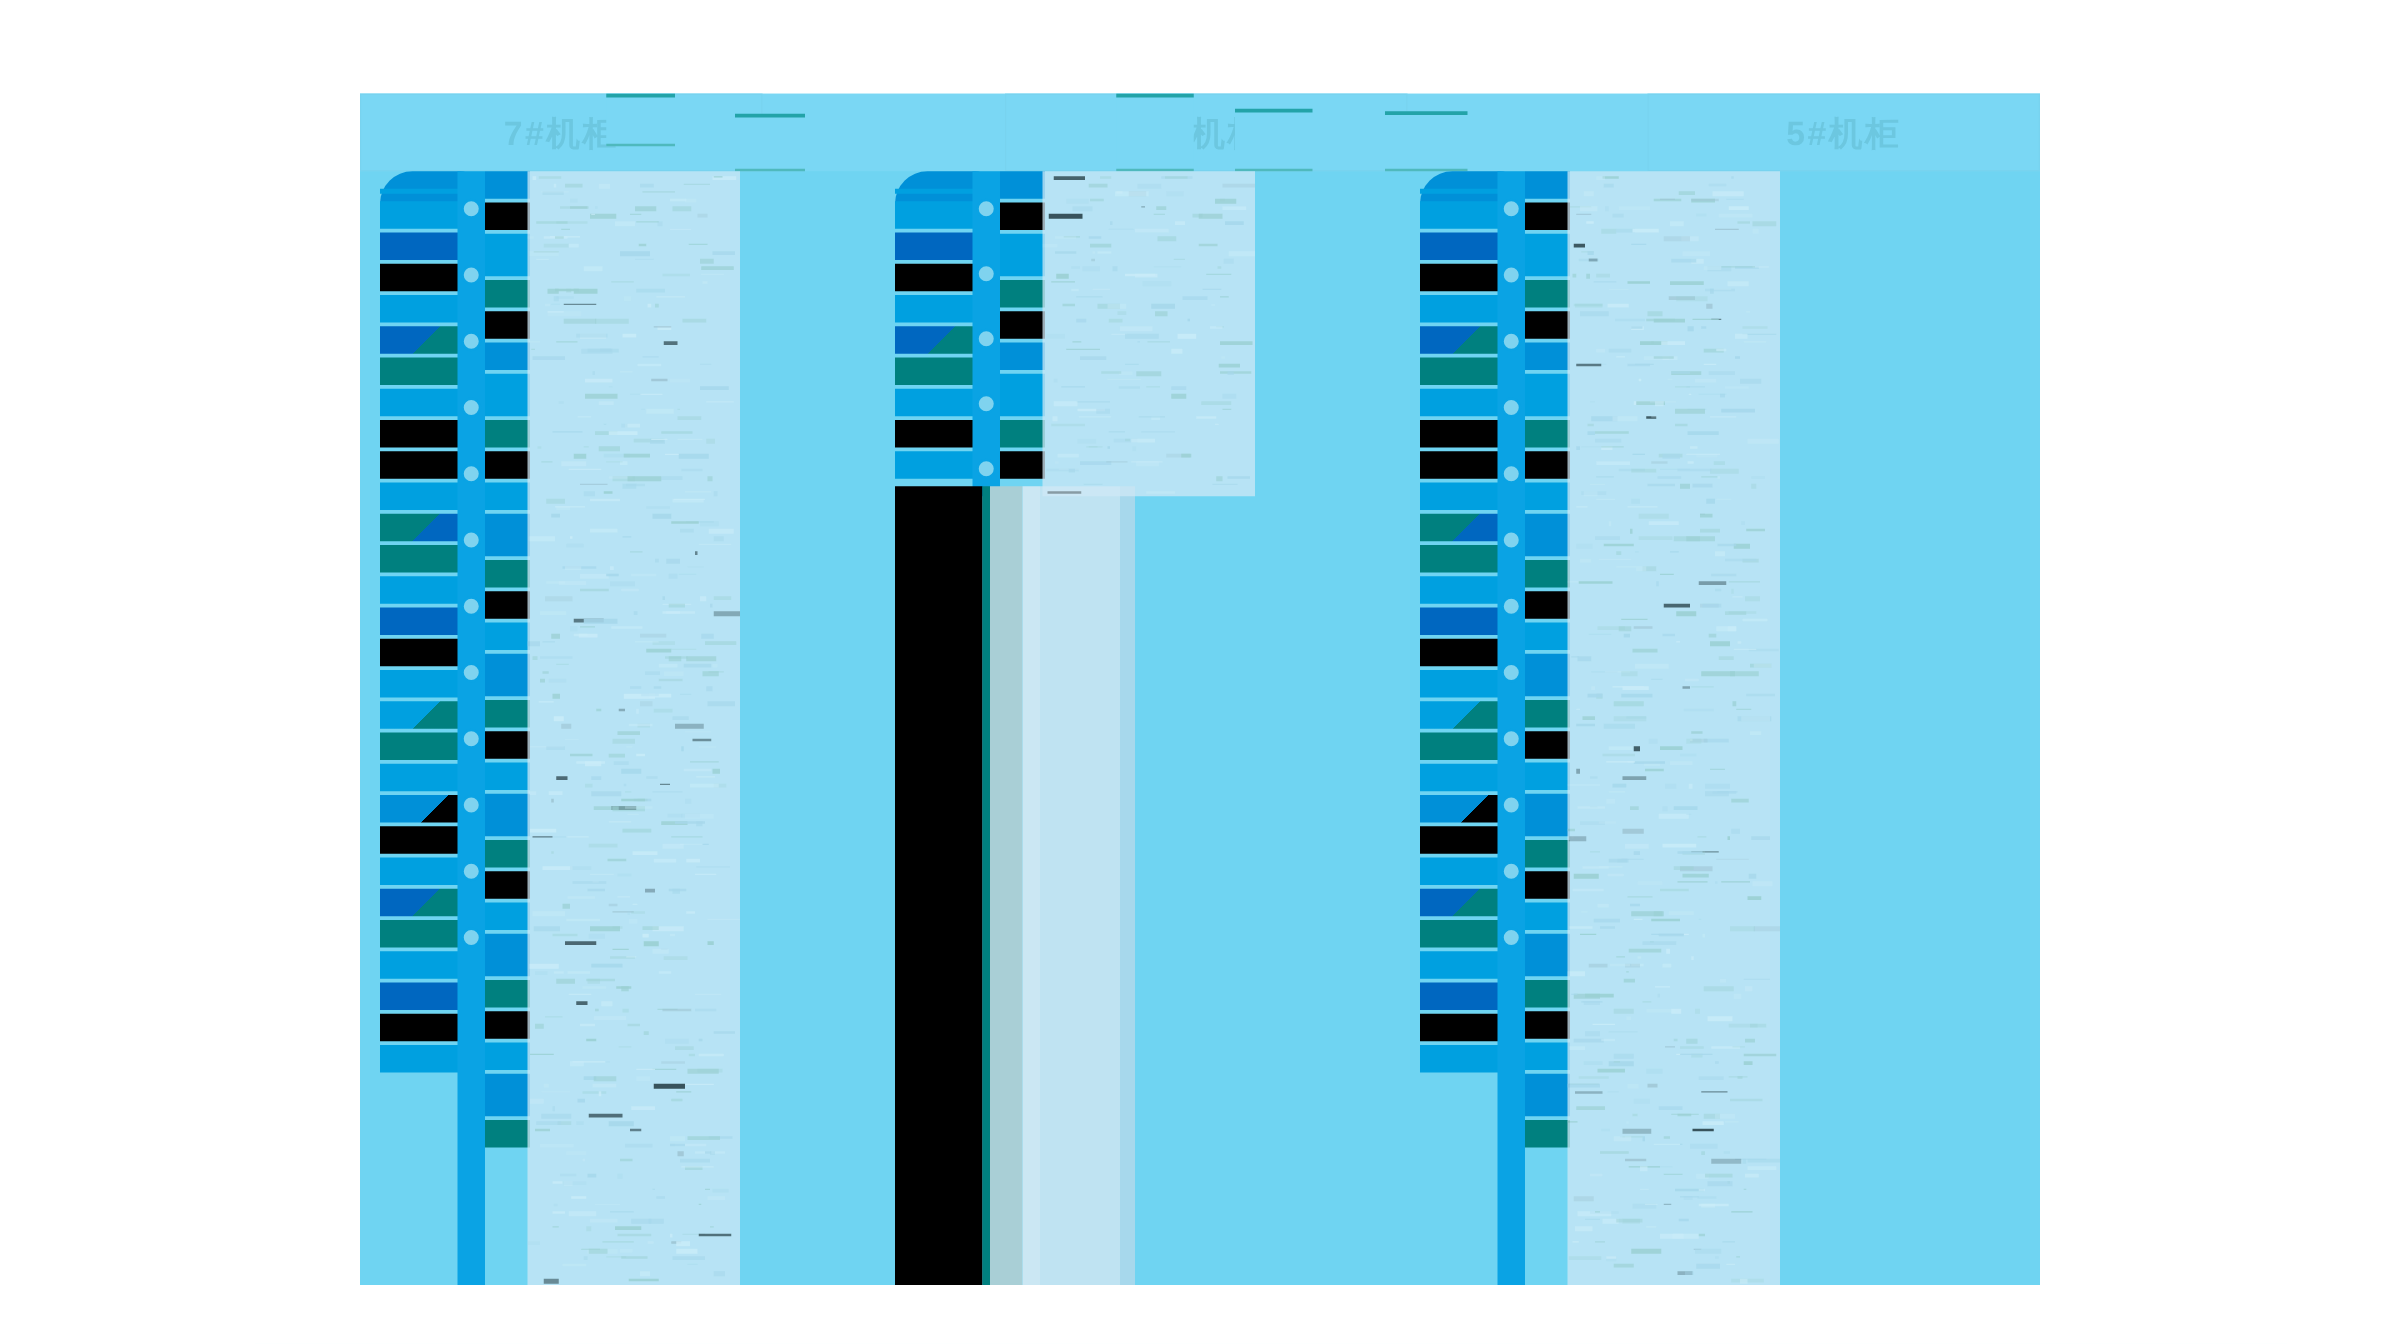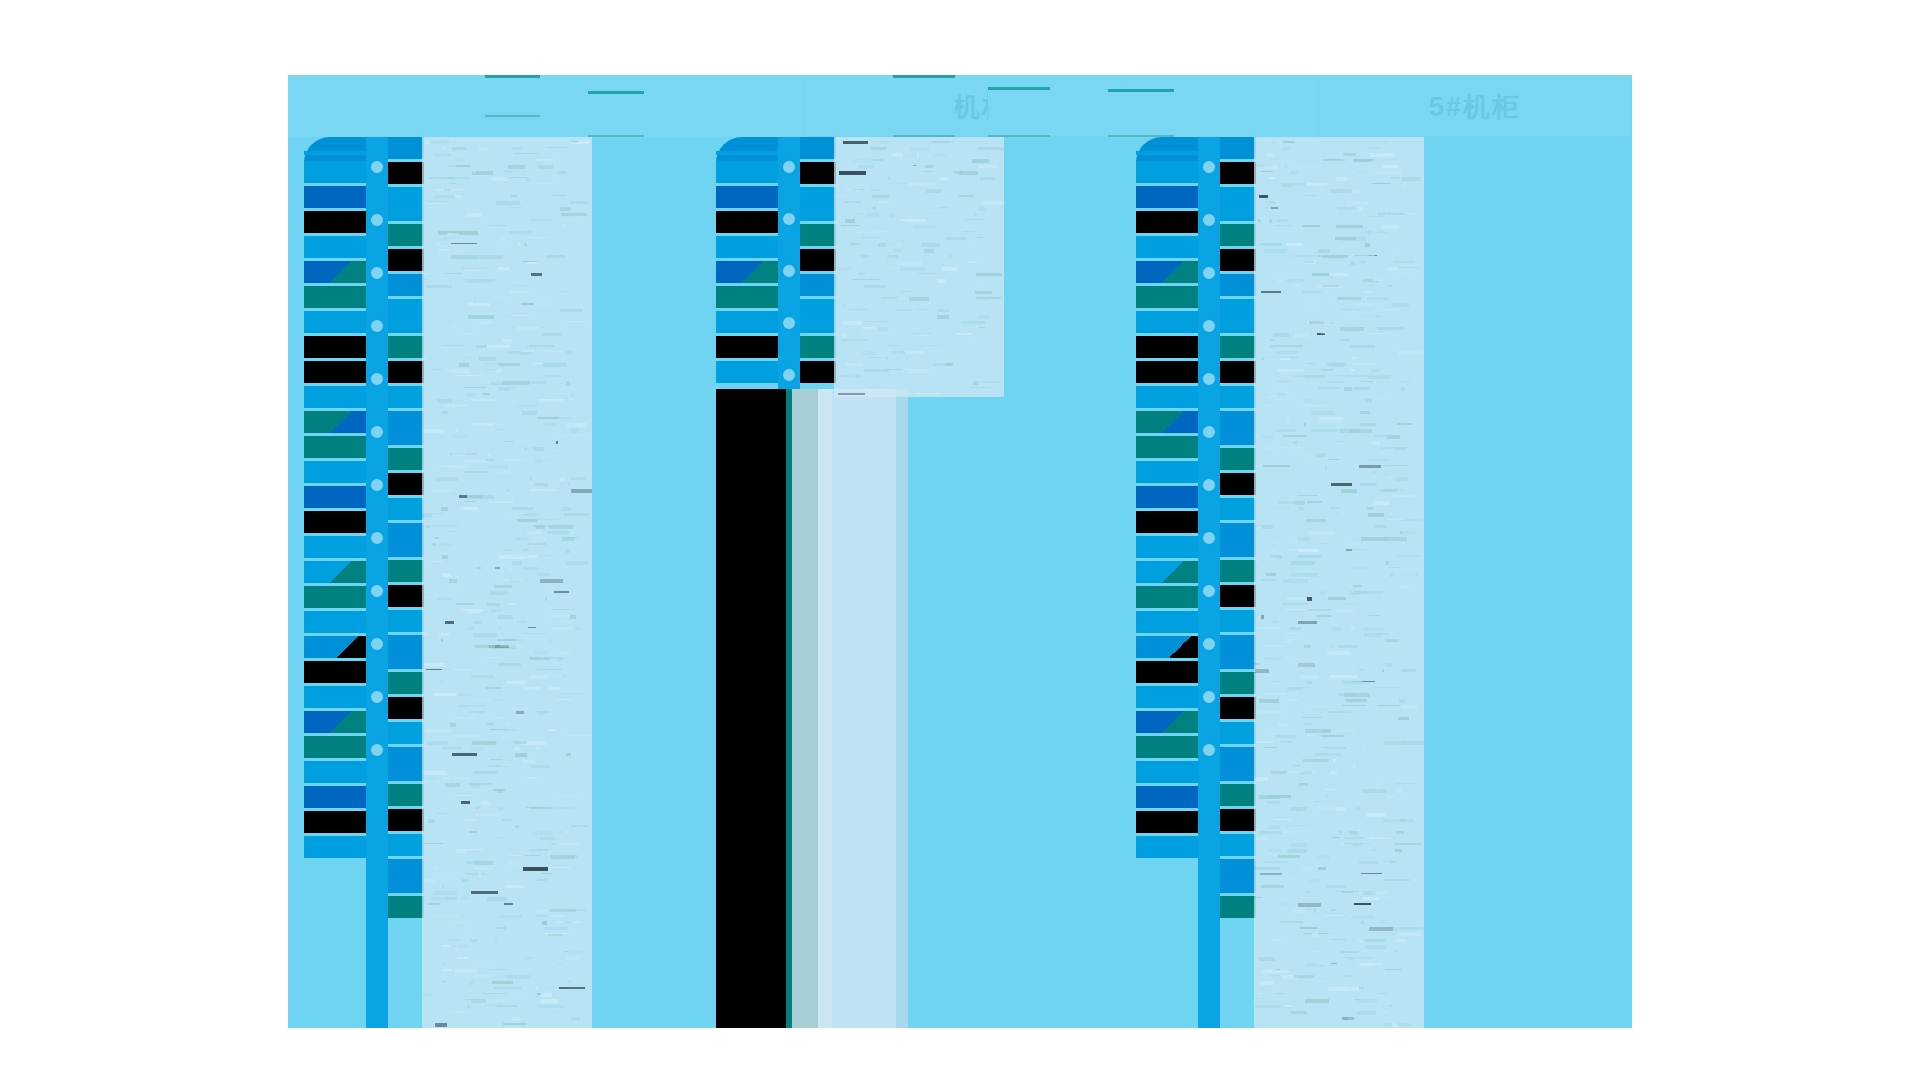--- a/index.html
+++ b/index.html
@@ -79,20 +79,21 @@
   .smear{position:absolute;background:#000;}
   .vstripe{position:absolute;background:#bfe3f2;}
 </style>
 </head>
 <body>
 
 <div id="stage">
   <div class="canvas">
 
     <div class="headerband">
+      <div class="rack-title t0">7#机柜</div>
       <div class="rack-title t1">6#机柜</div>
       <div class="rack-title t2">5#机柜</div>
 
       <div class="ghostbox gb0"></div>
       <div class="ghostbox gb1"></div>
       <div class="ghostbox gb2"></div>
       <div class="ghostbox gb3"></div>
       <div class="ghostbox gb4"></div>
     </div>
 

